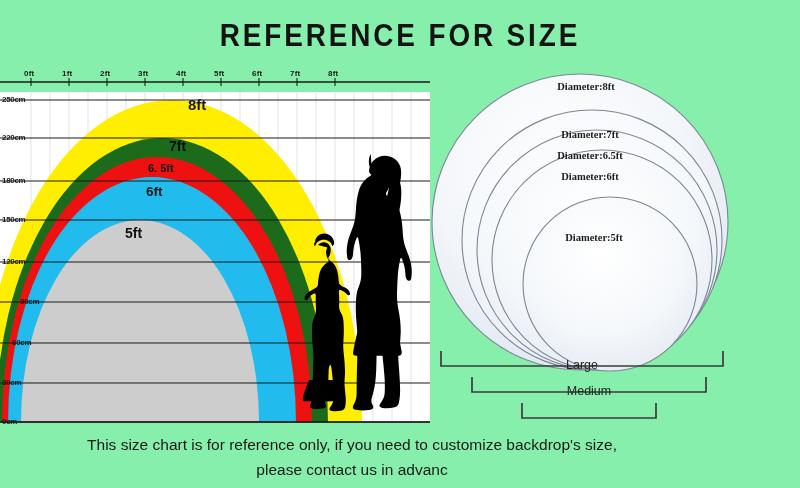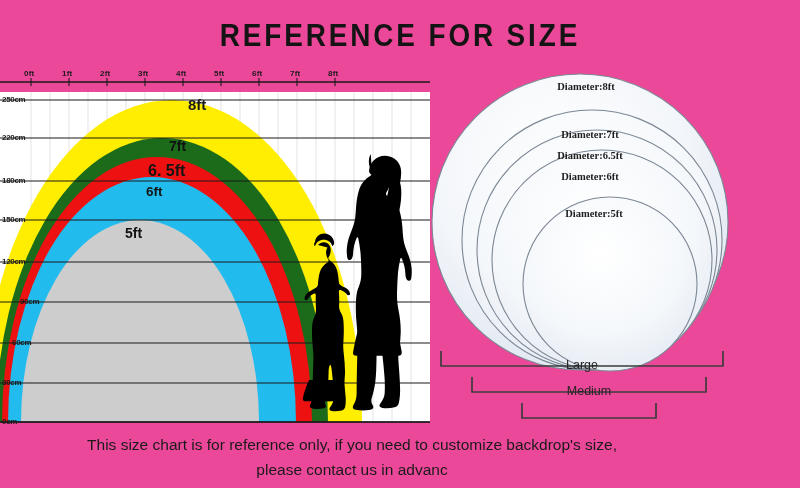--- a/index.html
+++ b/index.html
@@ -1,20 +1,20 @@
 <!DOCTYPE html>
 <html><head>
 <meta charset="utf-8">
 <style>
   html,body{margin:0;padding:0;}
   body{
     width:800px;height:488px;background:#ffffff;overflow:hidden;position:relative;
     font-family:"Liberation Sans", sans-serif;
   }
-  #page{position:absolute;left:0;top:0;width:800px;height:488px;background:#ec4899;}
+  #page{position:absolute;left:0;top:0;width:800px;height:488px;background:#86efac;}
 
   
   .title{
     position:absolute;left:0;top:18px;width:800px;text-align:center;
     font-family:"Liberation Sans", sans-serif;
     font-size:31px;font-weight:bold;color:#141414;letter-spacing:3.2px;
     transform:scaleX(0.9);transform-origin:center top;
   }
 
   
@@ -252,21 +252,21 @@
     <div class="xlab" style="left:100px; top:7px;">2ft</div>
     <div class="xlab" style="left:138px; top:7px;">3ft</div>
     <div class="xlab" style="left:176px; top:7px;">4ft</div>
     <div class="xlab" style="left:214px; top:7px;">5ft</div>
     <div class="xlab" style="left:252px; top:7px;">6ft</div>
     <div class="xlab" style="left:290px; top:7px;">7ft</div>
     <div class="xlab" style="left:328px; top:7px;">8ft</div>
 
     <div class="arclab" style="left:188px; top:34px;  font-size:15px; color:#1a1a1a;">8ft</div>
     <div class="arclab" style="left:169px; top:76px;  font-size:14px; color:#111111;">7ft</div>
-    <div class="arclab" style="left:148px; top:100px; font-size:16px; color:#141414;">6. 5ft</div>
+    <div class="arclab" style="left:148px; top:100px; font-size:11px; color:#141414;">6. 5ft</div>
     <div class="arclab" style="left:146px; top:122px; font-size:13.5px; color:#141414;">6ft</div>
     <div class="arclab" style="left:125px; top:163px; font-size:14px; color:#111111;">5ft</div>
   </div>
 
   <div id="rightpanel">
     <svg width="310" height="370" viewBox="0 0 310 370">
       <defs>
         <radialGradient id="discgrad" cx="42%" cy="30%" r="78%">
           <stop offset="0%" stop-color="#ffffff"></stop>
           <stop offset="55%" stop-color="#f3f6fa"></stop>
@@ -302,21 +302,21 @@
       <g stroke="#3c3c3c" stroke-width="1.7" fill="none">
         <path d="M92,343 L92,358 L226,358 L226,343"></path>
       </g>
     </svg>
 
     
     <div class="disclab" style="left:76px;  top:21px;  width:160px;">Diameter:8ft</div>
     <div class="disclab" style="left:80px;  top:69px;  width:160px;">Diameter:7ft</div>
     <div class="disclab" style="left:80px;  top:90px;  width:160px;">Diameter:6.5ft</div>
     <div class="disclab" style="left:80px;  top:111px; width:160px;">Diameter:6ft</div>
-    <div class="disclab" style="left:84px;  top:148px; width:160px;">Diameter:5ft</div>
+    <div class="disclab" style="left:84px;  top:172px; width:160px;">Diameter:5ft</div>
 
     
     <div class="brlab" style="left:72px;  top:298px; width:160px;">Large</div>
     <div class="brlab" style="left:79px;  top:324px; width:160px;">Medium</div>
   </div>
 
   <div class="caption">
     <span class="capline">This size chart is for reference only, if you need to customize backdrop's size,</span>
     <span class="capline">please contact us in advanc</span>
   </div>

